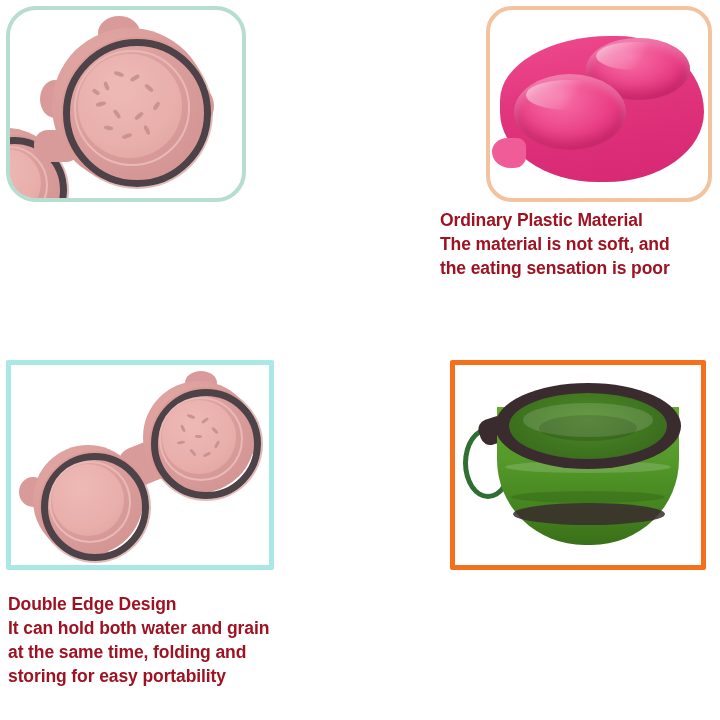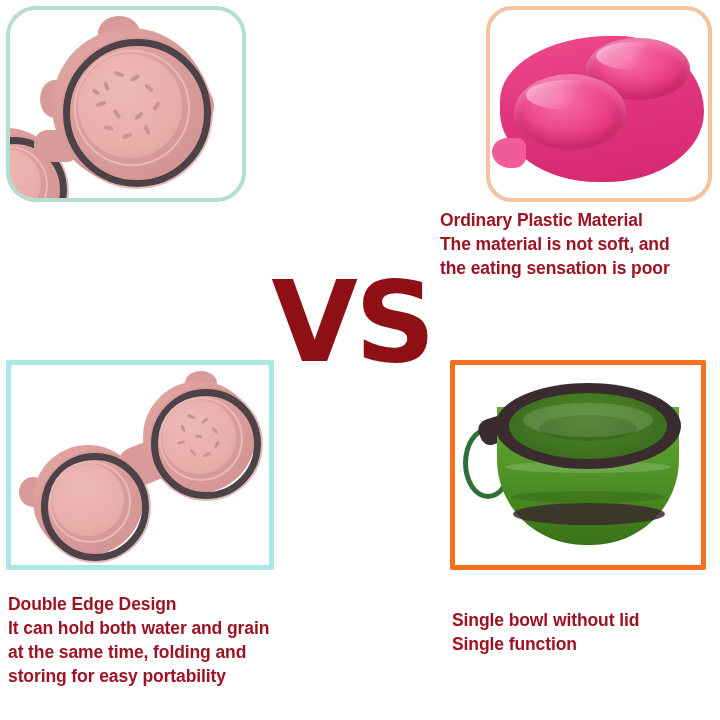--- a/index.html
+++ b/index.html
@@ -171,21 +171,20 @@
       <div class="pbowl-gloss" style="left:36px;top:70px;width:82px;height:30px;"></div>
 
       <div class="pbowl-lip" style="left:2px;top:128px;width:34px;height:30px;border-radius:50% 30% 40% 60%;"></div>
     </div>
   </div>
 
   <div class="txt txt-tr">Ordinary Plastic Material
 The material is not soft, and
 the eating sensation is poor</div>
 
-  <div class="vs">VS</div>
 
   <div class="frame frame-bl">
     <div class="photo">
 
       <div class="sil-ear" style="left:108px;top:78px;width:54px;height:40px;border-radius:16px;
                   transform:rotate(-22deg);"></div>
 
       <div class="silicone-unit" style="left:128px;top:10px;width:120px;height:120px;">
         <div class="sil-ear" style="left:46px;top:-4px;width:32px;height:24px;"></div>
         <div class="sil-ear" style="left:96px;top:52px;width:26px;height:28px;"></div>
@@ -234,16 +233,14 @@
       <div class="g-rim" style="left:40px;top:18px;width:186px;height:86px;"></div>
       <div class="g-rim-in" style="left:54px;top:28px;width:158px;height:66px;"></div>
 
       <div class="g-ridge" style="left:68px;top:38px;width:130px;height:34px;background:rgba(255,255,255,.14);"></div>
       <div class="g-ridge dk" style="left:84px;top:50px;width:98px;height:26px;"></div>
 
       <div class="g-rim" style="left:58px;top:138px;width:152px;height:22px;border-radius:50%;opacity:.85;"></div>
     </div>
   </div>
 
-  <div class="txt txt-br">Single bowl without lid
-Single function</div>
 
 </div>
 
 </body></html>

